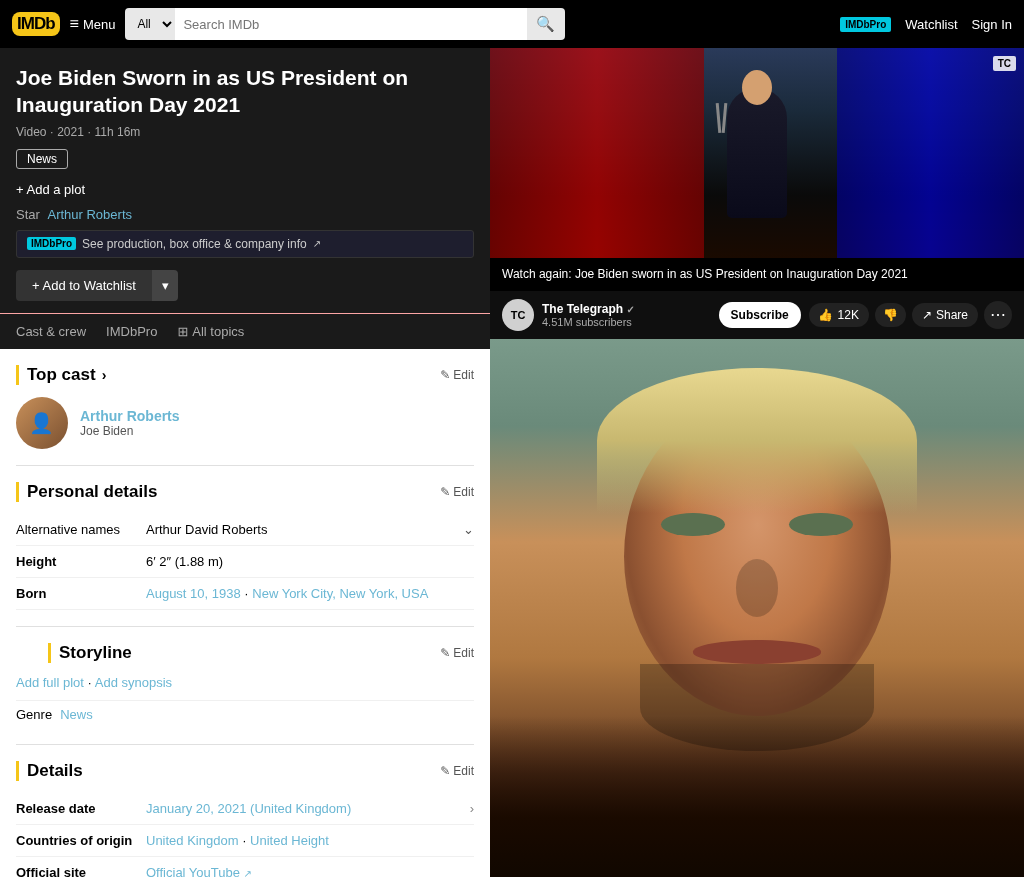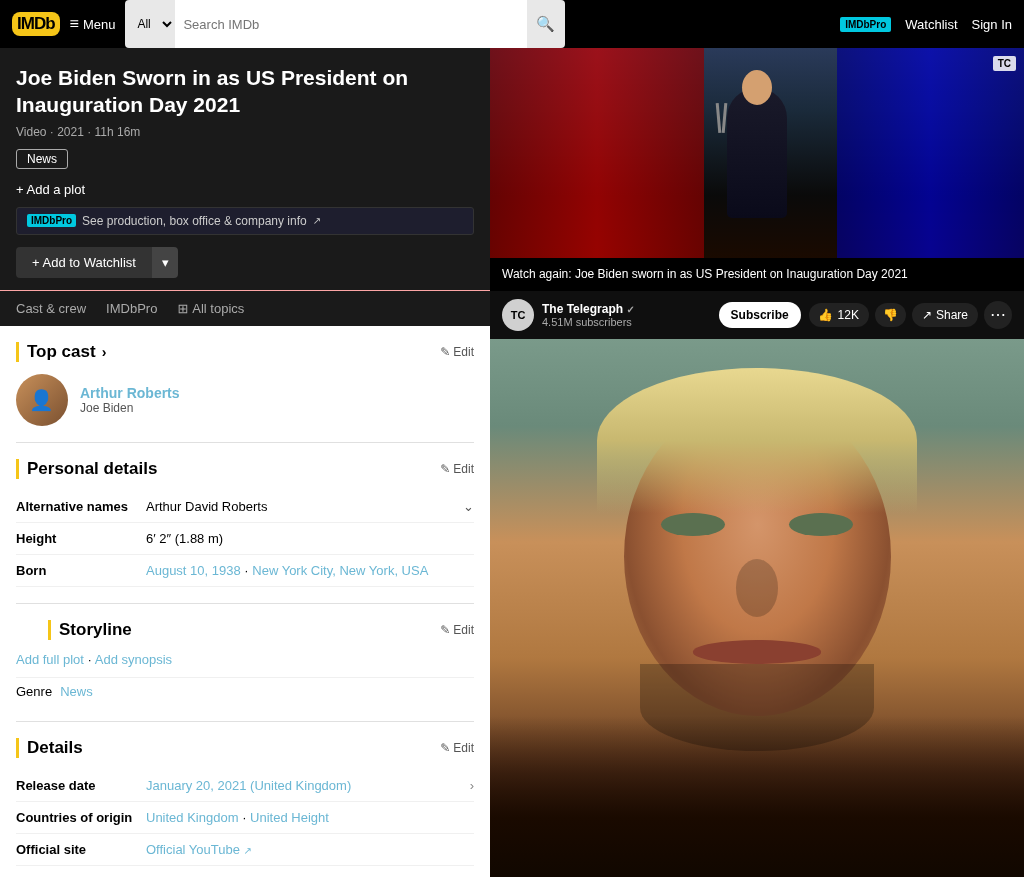--- a/index.html
+++ b/index.html
@@ -9,21 +9,21 @@
 <body>
 
 <header style="background:#000;display:flex;align-items:center;padding:0 12px;height:48px;gap:10px;">
   <div style="background:#F5C518;color:#000;font-weight:900;font-size:17px;padding:2px 5px;border-radius:8px;letter-spacing:-1px;flex-shrink:0;">IMDb</div>
 
   <div style="color:#fff;display:flex;align-items:center;gap:4px;font-size:13px;cursor:pointer;">
     <span style="font-size:16px;">≡</span>
     <span>Menu</span>
   </div>
 
-  <div style="display:flex;flex:1;max-width:440px;height:48px;border-radius:4px;overflow:hidden;">
+  <div style="display:flex;flex:1;max-width:440px;height:32px;border-radius:4px;overflow:hidden;">
     <select style="background:#e8e8e8;border:none;padding:0 8px;font-size:12px;cursor:pointer;">
       <option>All</option>
     </select>
     <input type="text" style="flex: 1 1 0%; border: none; padding: 0px 8px; font-size: 13px; outline: none;" placeholder="Search IMDb">
     <button style="background:#e8e8e8;border:none;padding:0 10px;cursor:pointer;font-size:15px;">🔍</button>
   </div>
 
   <div style="margin-left:auto;display:flex;align-items:center;gap:14px;">
     <span style="background:#00c8e0;color:#000;font-weight:bold;font-size:10px;padding:2px 5px;border-radius:2px;cursor:pointer;">IMDbPro</span>
     <span style="color:#fff;font-size:13px;cursor:pointer;">Watchlist</span>
@@ -38,20 +38,24 @@
     <div style="background:#1a1a1a;padding:16px 16px 0 16px;color:#fff;">
       <h1 style="font-size:21px;font-weight:bold;color:#fff;margin-bottom:6px;line-height:1.3;">Joe Biden Sworn in as US President on Inauguration Day 2021</h1>
       <p style="font-size:12px;color:#aaa;margin-bottom:10px;">Video · 2021 · 11h 16m</p>
 
       <div style="display:flex;gap:8px;margin-bottom:12px;">
         <button style="border:1px solid #aaa;color:#fff;font-size:12px;padding:2px 10px;border-radius:3px;background:none;cursor:pointer;">News</button>
       </div>
 
       <button style="color:#fff;background:none;border:none;font-size:13px;cursor:pointer;margin-bottom:10px;">+ Add a plot</button>
 
+      <div style="font-size:13px;margin-bottom:8px;">
+        <span style="color:#aaa;">Star</span>
+        <a href="#" style="color:#6BB7D4;text-decoration:none;margin-left:4px;">Arthur Roberts</a>
+      </div>
 
       <div style="background:#1e1e2e;border:1px solid #333;border-radius:3px;padding:6px 10px;font-size:12px;color:#ccc;display:flex;align-items:center;gap:6px;margin-bottom:12px;cursor:pointer;">
         <span style="background:#00c8e0;color:#000;font-weight:bold;font-size:10px;padding:1px 4px;border-radius:2px;">IMDbPro</span>
         <span>See production, box office &amp; company info</span>
         <span style="font-size:10px;">↗</span>
       </div>
 
       <div style="display:flex;align-items:center;margin-bottom:0;padding-bottom:12px;">
         <button style="background:#333;color:#fff;border:none;padding:8px 16px;font-size:13px;cursor:pointer;border-radius:4px 0 0 4px;display:flex;align-items:center;gap:6px;">+ Add to Watchlist</button>
         <button style="background:#444;color:#fff;border:none;padding:8px 10px;font-size:13px;cursor:pointer;border-radius:0 4px 4px 0;">▾</button>
@@ -97,21 +101,21 @@
       <div style="margin-bottom:16px;">
         <div style="display:flex;align-items:center;justify-content:space-between;border-left:3px solid #F5C518;padding-left:8px;margin-bottom:12px;">
           <span style="font-size:17px;font-weight:bold;">Personal details</span>
           <button style="color:#555;background:none;border:none;font-size:12px;cursor:pointer;display:flex;align-items:center;gap:3px;">
             <span>✎</span>
             <span>Edit</span>
           </button>
         </div>
 
         <div style="display:flex;align-items:flex-start;padding:8px 0;border-bottom:1px solid #f0f0f0;font-size:13px;">
-          <span style="font-weight:bold;min-width:130px;flex-shrink:0;">Alternative names</span>
+          <span style="font-weight:normal;min-width:130px;flex-shrink:0;">Alternative names</span>
           <span style="flex:1;">Arthur David Roberts</span>
           <span style="color:#555;cursor:pointer;">⌄</span>
         </div>
 
         <div style="display:flex;align-items:flex-start;padding:8px 0;border-bottom:1px solid #f0f0f0;font-size:13px;">
           <span style="font-weight:bold;min-width:130px;flex-shrink:0;">Height</span>
           <span>6′ 2″ (1.88 m)</span>
         </div>
 
         <div style="display:flex;align-items:flex-start;padding:8px 0;border-bottom:1px solid #f0f0f0;font-size:13px;">

